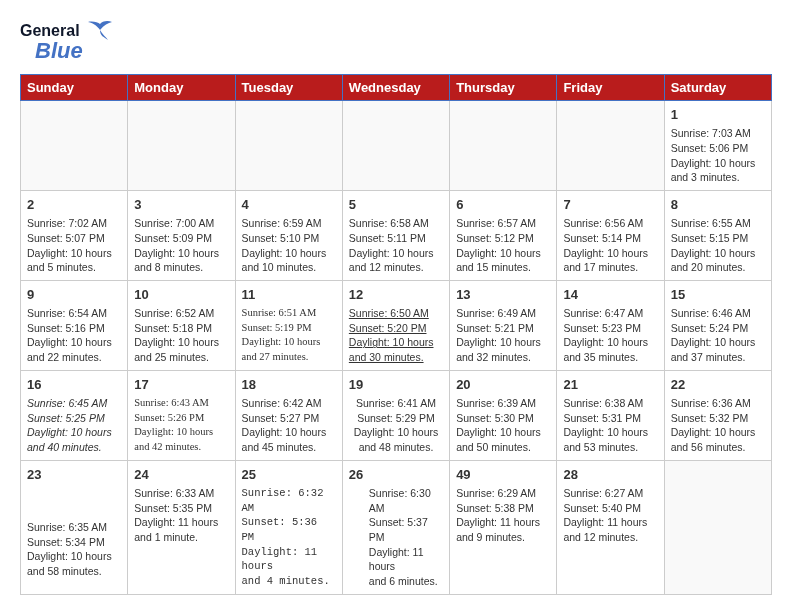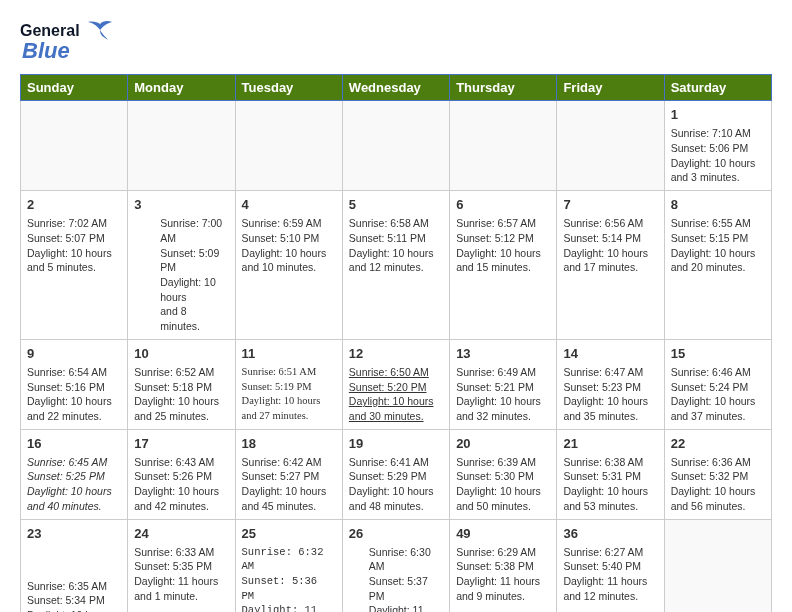--- a/index.html
+++ b/index.html
@@ -32,21 +32,21 @@
     .location-title {
       font-size: 16px;
       color: #333;
     }
     .calendar {
       width: 100%;
       border-collapse: collapse;
       font-size: 11px;
     }
     .calendar thead tr th {
-      background-color: #4d7c0f;
+      background-color: #b91c1c;
       color: #fff;
       font-weight: bold;
       padding: 5px 6px;
       text-align: left;
       border: 1px solid #4472C4;
       font-size: 13px;
     }
     .calendar tbody tr td {
       border: 1px solid #ccc;
       padding: 5px 6px;
@@ -83,21 +83,21 @@
 
 <div class="header-area">
   <div class="logo">
     <div class="logo-wrapper">
       <span style="font-size:16px;font-weight:bold;color:#0f172a;">General</span>
       <svg class="logo-bird-svg" width="28" height="22" viewBox="0 0 28 22">
         <path d="M14 4 C16 1, 22 0, 26 2 C22 3, 18 5, 14 10 C12 7, 8 3, 2 2 C6 1, 12 2, 14 4Z" fill="#4472C4"></path>
         <path d="M14 10 C16 14, 20 17, 22 20 C18 17, 14 16, 14 10Z" fill="#4472C4"></path>
       </svg>
     </div>
-    <div style="color:#4472C4;font-size:22px;font-weight:bold;font-style:italic;margin-top:-4px;margin-left:2px;">Blue</div>
+    <div style="color:#4472C4;font-size:22px;font-weight:bold;font-style:italic;margin-top:-4px;margin-left:15px;">Blue</div>
   </div>
   <div class="title-area">
     <div class="month-title"></div>
     <div class="location-title"></div>
   </div>
 </div>
 
 <table class="calendar">
   <thead>
     <tr>
@@ -113,37 +113,37 @@
   <tbody id="calendar-body">
   <tr>
         <td class="empty"></td>
         <td class="empty"></td>
         <td class="empty"></td>
         <td class="empty"></td>
         <td class="empty"></td>
         <td class="empty"></td>
         <td>
           <span class="day-number">1</span>
-          <div class="day-detail" style="white-space: pre-line;">Sunrise: 7:10 AM
+          <div class="day-detail" style="white-space: pre-line;">Sunrise: 7:03 AM
 Sunset: 5:06 PM
 Daylight: 10 hours
 and 3 minutes.</div>
         </td>
       </tr>
       <tr>
         <td>
           <span class="day-number">2</span>
           <div class="day-detail" style="white-space: pre-line;">Sunrise: 7:02 AM
 Sunset: 5:07 PM
 Daylight: 10 hours
 and 5 minutes.</div>
         </td>
         <td>
           <span class="day-number">3</span>
-          <div class="day-detail" style="white-space: pre-line; margin-left: 26px;">Sunrise: 7:00 AM
+          <div class="day-detail" style="white-space: pre-line;">Sunrise: 7:00 AM
 Sunset: 5:09 PM
 Daylight: 10 hours
 and 8 minutes.</div>
         </td>
         <td>
           <span class="day-number">4</span>
           <div class="day-detail" style="white-space: pre-line;">Sunrise: 6:59 AM
 Sunset: 5:10 PM
 Daylight: 10 hours
 and 10 minutes.</div>
@@ -231,35 +231,35 @@
       <tr>
         <td>
           <span class="day-number">16</span>
           <div class="day-detail" style="white-space: pre-line; font-style: italic;">Sunrise: 6:45 AM
 Sunset: 5:25 PM
 Daylight: 10 hours
 and 40 minutes.</div>
         </td>
         <td>
           <span class="day-number">17</span>
-          <div class="day-detail" style="white-space: pre-line;">Sunrise: 6:43 AM
+          <div class="day-detail" style="white-space: pre-line; font-family: Liberation Serif, serif;">Sunrise: 6:43 AM
 Sunset: 5:26 PM
 Daylight: 10 hours
 and 42 minutes.</div>
         </td>
         <td>
           <span class="day-number">18</span>
           <div class="day-detail" style="white-space: pre-line;">Sunrise: 6:42 AM
 Sunset: 5:27 PM
 Daylight: 10 hours
 and 45 minutes.</div>
         </td>
         <td>
           <span class="day-number">19</span>
-          <div class="day-detail" style="white-space: pre-line;">Sunrise: 6:41 AM
+          <div class="day-detail" style="white-space: pre-line; text-align: center;">Sunrise: 6:41 AM
 Sunset: 5:29 PM
 Daylight: 10 hours
 and 48 minutes.</div>
         </td>
         <td>
           <span class="day-number">20</span>
           <div class="day-detail" style="white-space: pre-line;">Sunrise: 6:39 AM
 Sunset: 5:30 PM
 Daylight: 10 hours
 and 50 minutes.</div>
@@ -309,21 +309,21 @@
 and 6 minutes.</div>
         </td>
         <td>
           <span class="day-number">49</span>
           <div class="day-detail" style="white-space: pre-line;">Sunrise: 6:29 AM
 Sunset: 5:38 PM
 Daylight: 11 hours
 and 9 minutes.</div>
         </td>
         <td>
-          <span class="day-number">36</span>
+          <span class="day-number">28</span>
           <div class="day-detail" style="white-space: pre-line;">Sunrise: 6:27 AM
 Sunset: 5:40 PM
 Daylight: 11 hours
 and 12 minutes.</div>
         </td>
         <td class="empty"></td>
       </tr>
     </tbody>
 </table>
 

